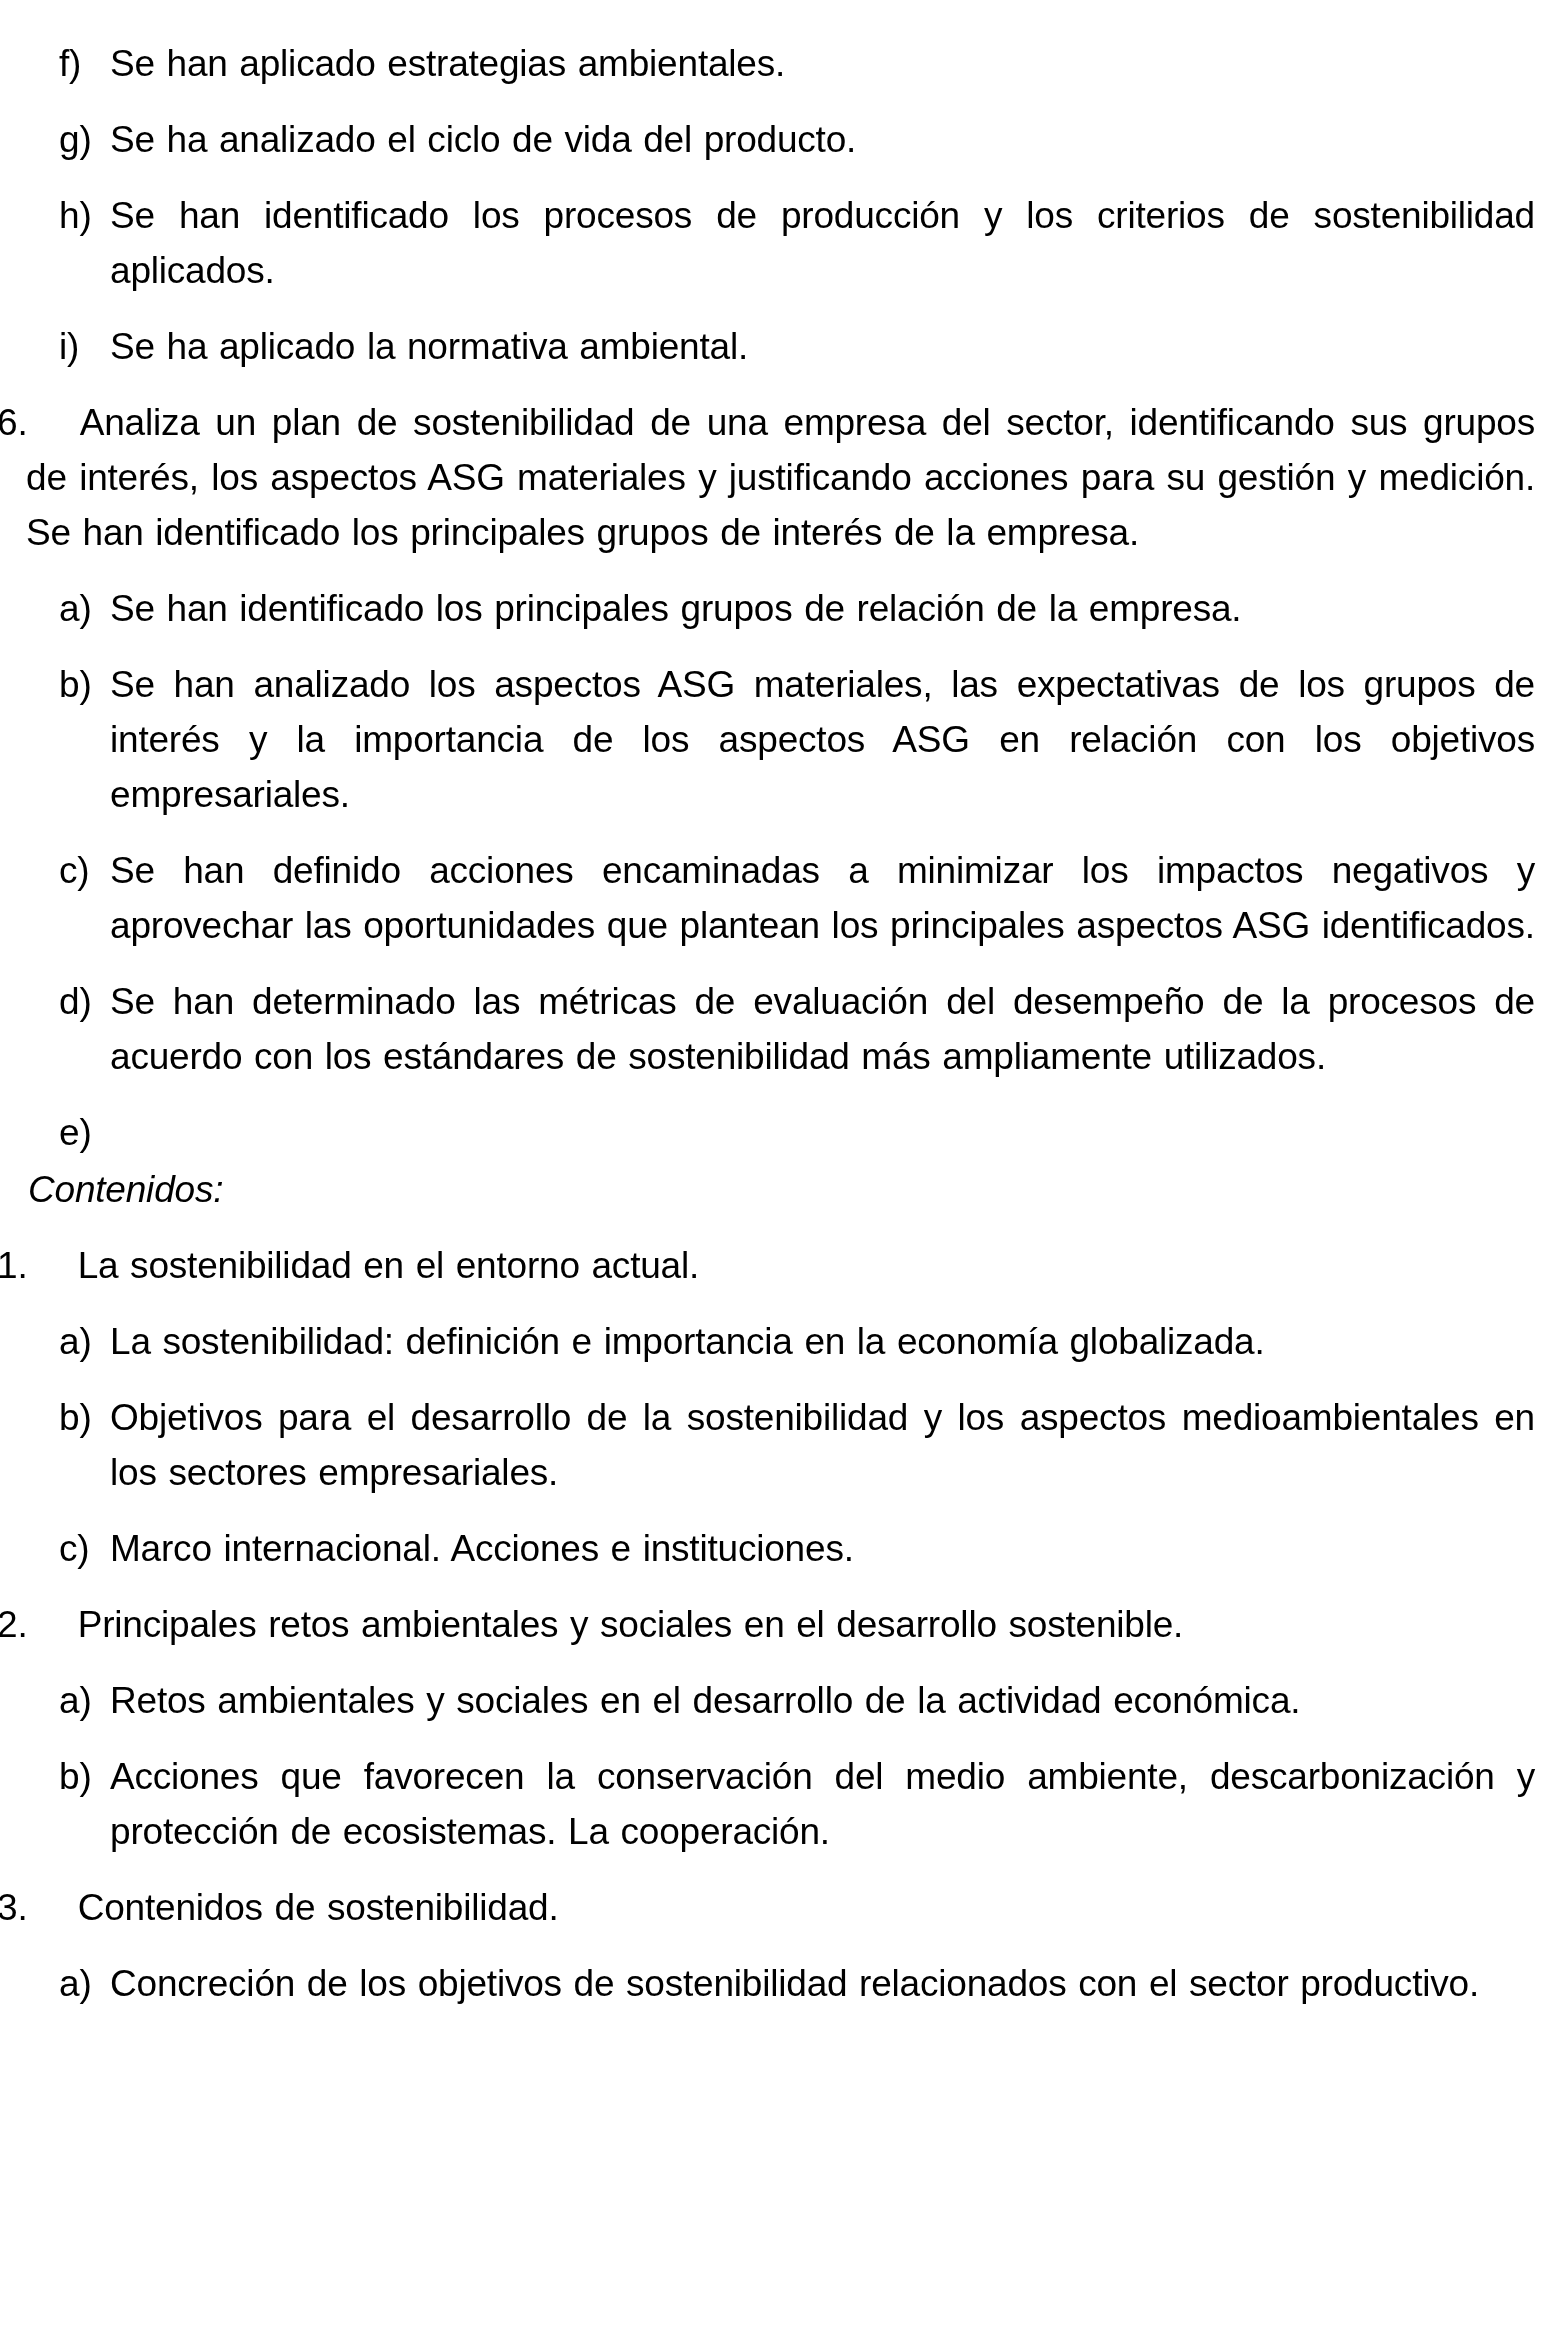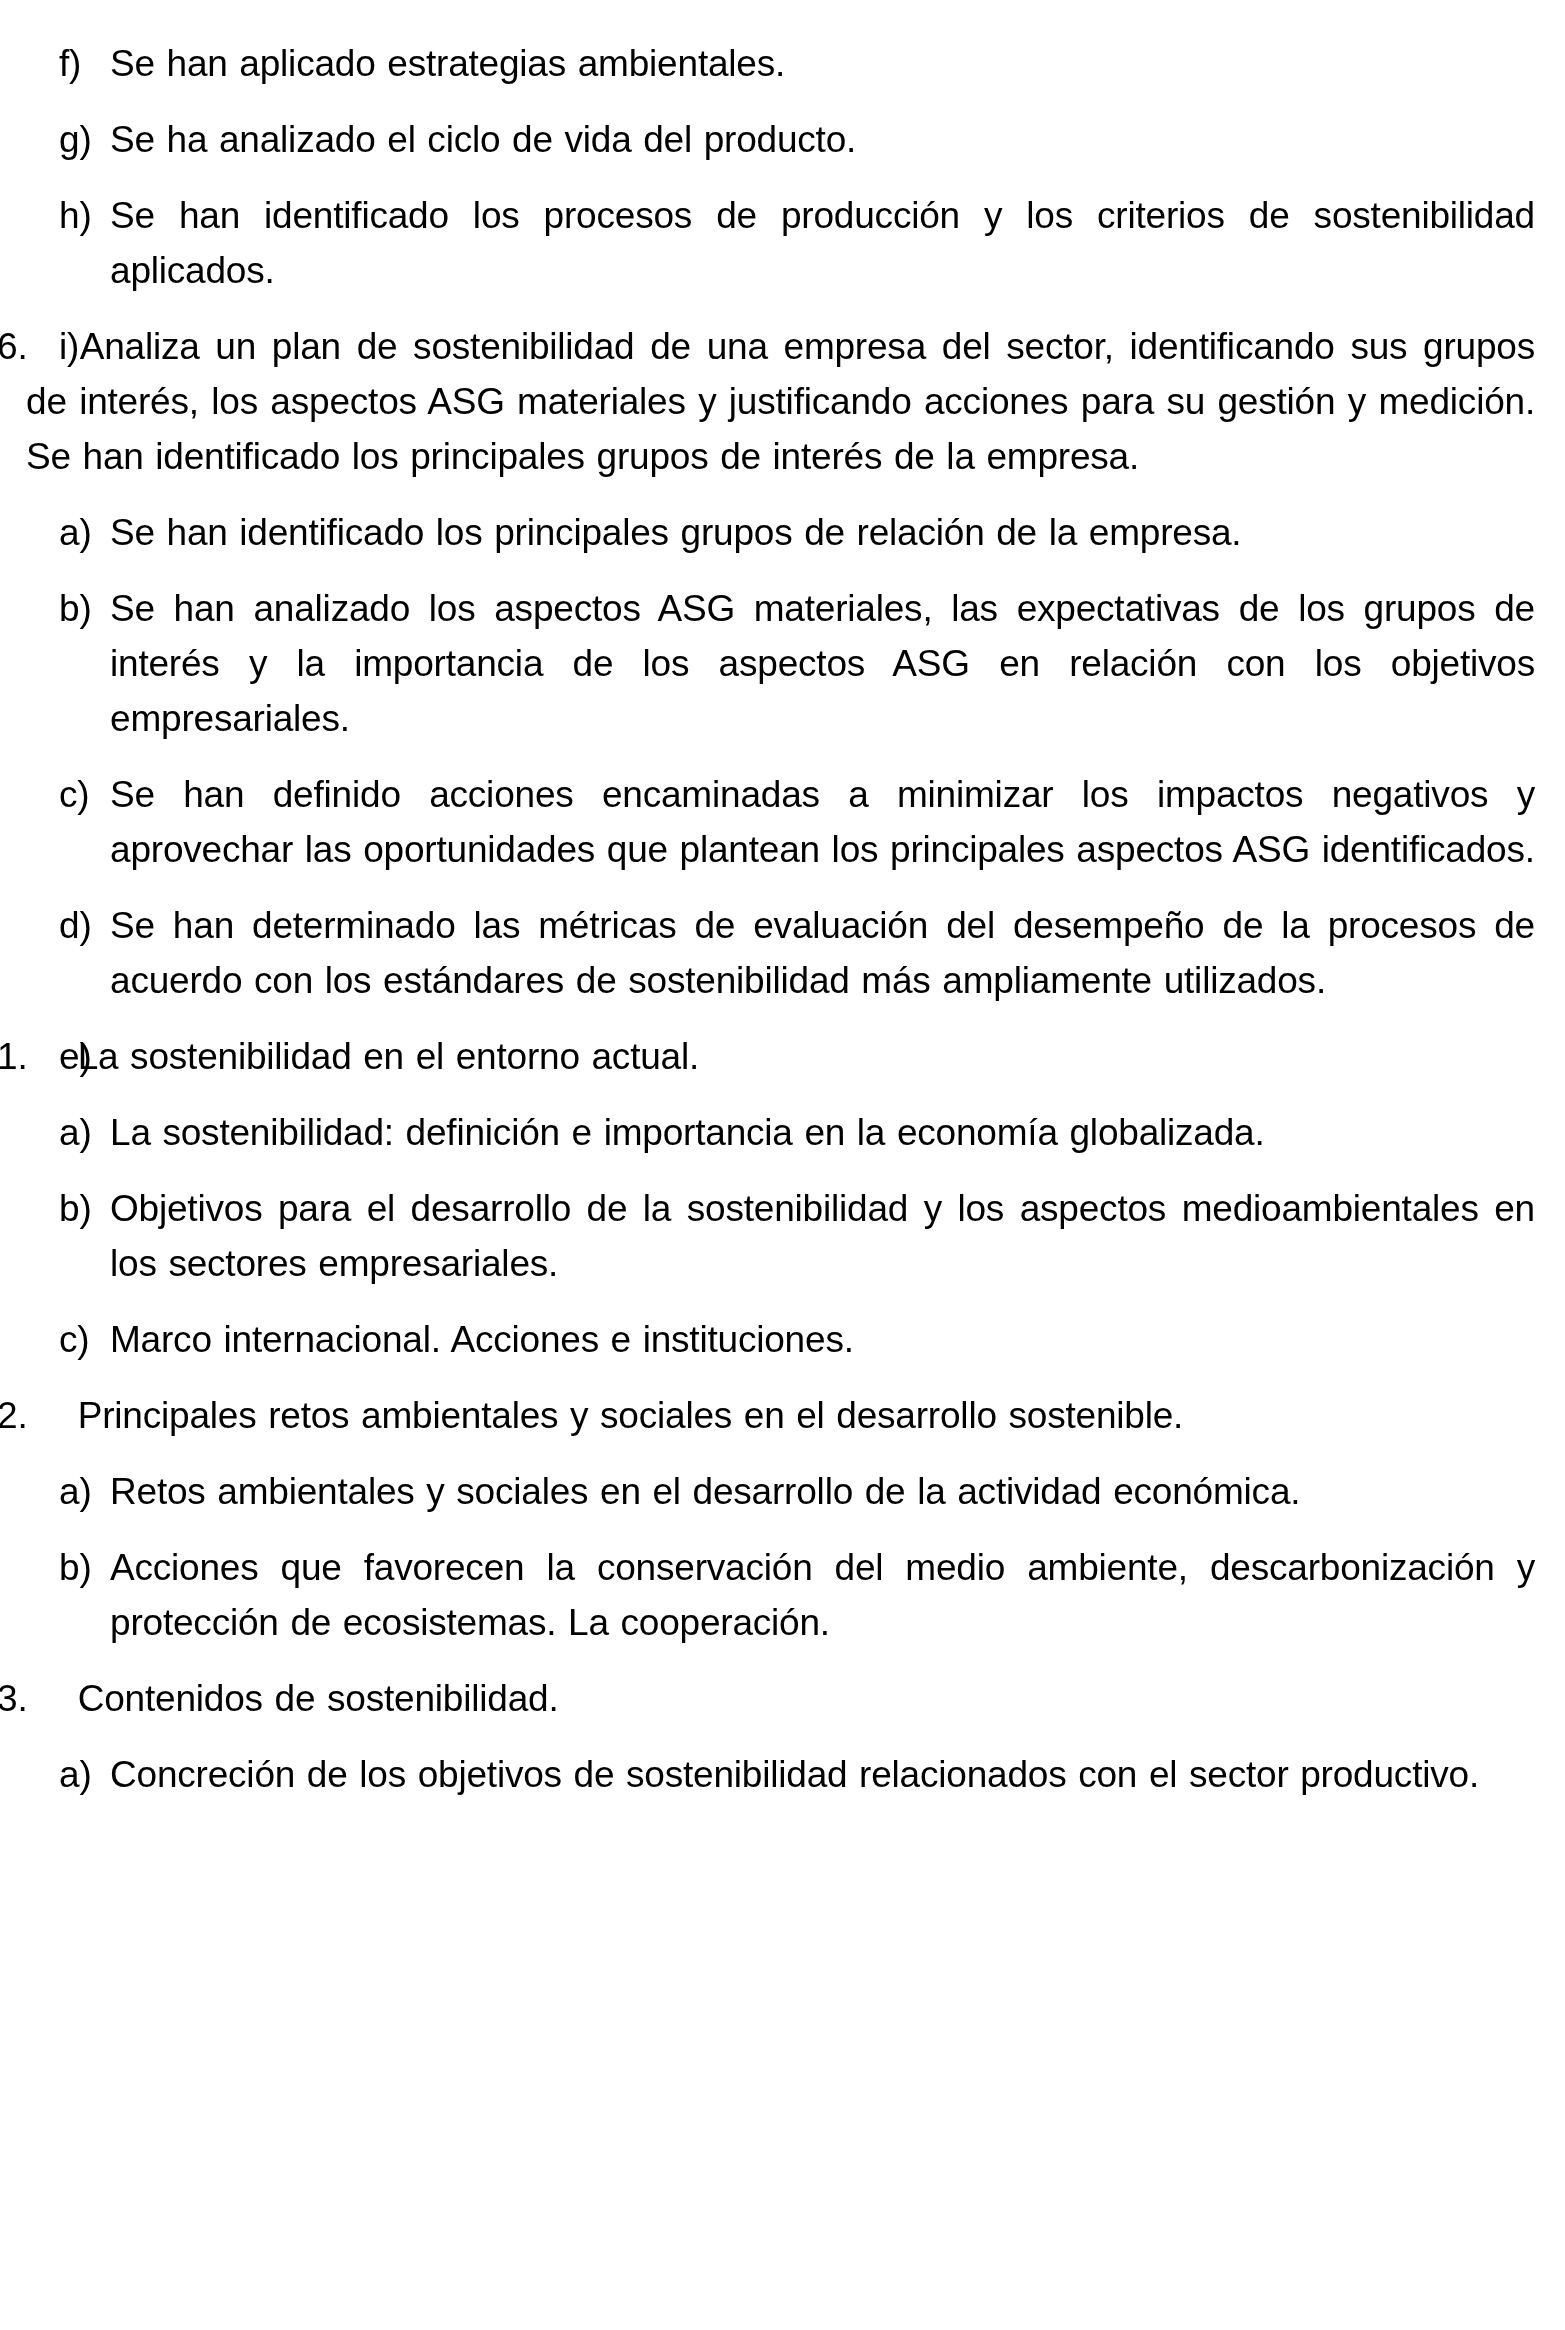--- a/index.html
+++ b/index.html
@@ -71,20 +71,21 @@
     <span class="txt">Se ha analizado el ciclo de vida del producto.</span>
   </p>
 
   <p class="para letter">
     <span class="label">h)</span>
     <span class="txt">Se han identificado los procesos de producción y los criterios de sostenibilidad aplicados.</span>
   </p>
 
   <p class="para letter">
     <span class="label">i)</span>
+    <span class="txt">Se ha aplicado la normativa ambiental.</span>
   </p>
 
   <p class="para number">
     <span class="label">6.</span>
     <span class="txt">Analiza un plan de sostenibilidad de una empresa del sector, identificando sus grupos de interés, los aspectos ASG materiales y justificando acciones para su gestión y medición. Se han identificado los principales grupos de interés de la empresa.</span>
   </p>
 
   <p class="para letter">
     <span class="label">a)</span>
     <span class="txt">Se han identificado los principales grupos de relación de la empresa.</span>
@@ -102,20 +103,24 @@
 
   <p class="para letter">
     <span class="label">d)</span>
     <span class="txt">Se han determinado las métricas de evaluación del desempeño de la procesos de acuerdo con los estándares de sostenibilidad más ampliamente utilizados.</span>
   </p>
 
   <p class="para letter">
     <span class="label">e)</span>
   </p>
 
+  <p class="para heading">
+    
+    <span class="txt">Contenidos:</span>
+  </p>
 
   <p class="para number">
     <span class="label">1.</span>
     <span class="txt">La sostenibilidad en el entorno actual.</span>
   </p>
 
   <p class="para letter">
     <span class="label">a)</span>
     <span class="txt">La sostenibilidad: definición e importancia en la economía globalizada.</span>
   </p>

